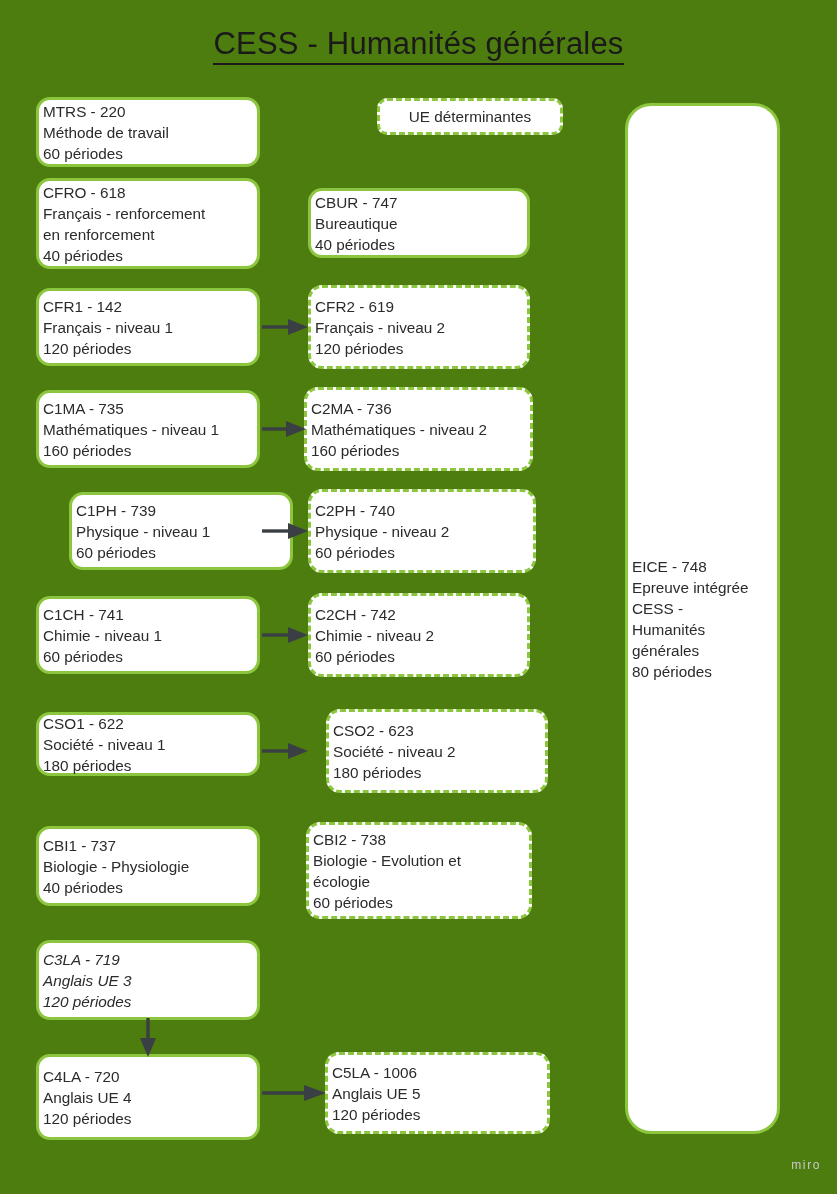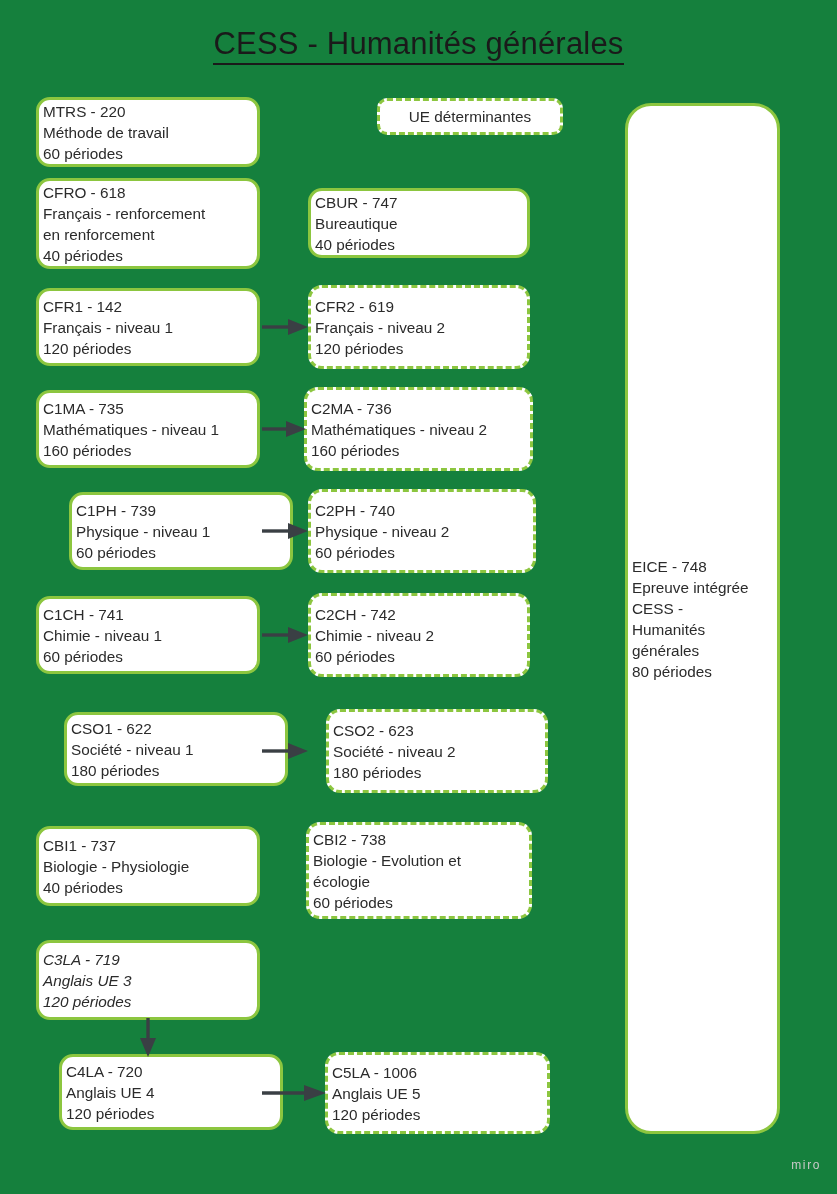--- a/index.html
+++ b/index.html
@@ -9,21 +9,21 @@
   }
   body {
     font-family: "Liberation Sans", sans-serif;
     -webkit-font-smoothing: antialiased;
   }
   #canvas {
     position: relative;
     width: 837px;
     height: 1194px;
     overflow: hidden;
-    background: #15803d;
+    background: #4d7c0f;
   }
 
   
   .title {
     position: absolute;
     left: 0;
     top: 26px;
     width: 837px;
     text-align: center;
     font-size: 31px;
@@ -154,21 +154,21 @@
   </div>
 
   <div class="node solid" style="left:36px; top:596px; width:224px; height:78px;">
     <span class="lines">
       <span class="line">C1CH - 741</span>
       <span class="line">Chimie - niveau 1</span>
       <span class="line">60 périodes</span>
     </span>
   </div>
 
-  <div class="node solid" style="left:36px; top:712px; width:224px; height:74px;margin-left:28px;">
+  <div class="node solid" style="left:36px; top:712px; width:224px; height:64px;">
     <span class="lines">
       <span class="line">CSO1 - 622</span>
       <span class="line">Société - niveau 1</span>
       <span class="line">180 périodes</span>
     </span>
   </div>
 
   <div class="node solid" style="left:36px; top:826px; width:224px; height:80px;">
     <span class="lines">
       <span class="line">CBI1 - 737</span>
@@ -178,21 +178,21 @@
   </div>
 
   <div class="node solid" style="left:36px; top:940px; width:224px; height:80px;font-style:italic;">
     <span class="lines">
       <span class="line">C3LA - 719</span>
       <span class="line">Anglais UE 3</span>
       <span class="line">120 périodes</span>
     </span>
   </div>
 
-  <div class="node solid" style="left:36px; top:1054px; width:224px; height:76px;margin-left:23px;">
+  <div class="node solid" style="left:36px; top:1054px; width:224px; height:86px;">
     <span class="lines">
       <span class="line">C4LA - 720</span>
       <span class="line">Anglais UE 4</span>
       <span class="line">120 périodes</span>
     </span>
   </div>
 
   <div class="node solid" style="left:308px; top:188px; width:222px; height:70px;">
     <span class="lines">
       <span class="line">CBUR - 747</span>

